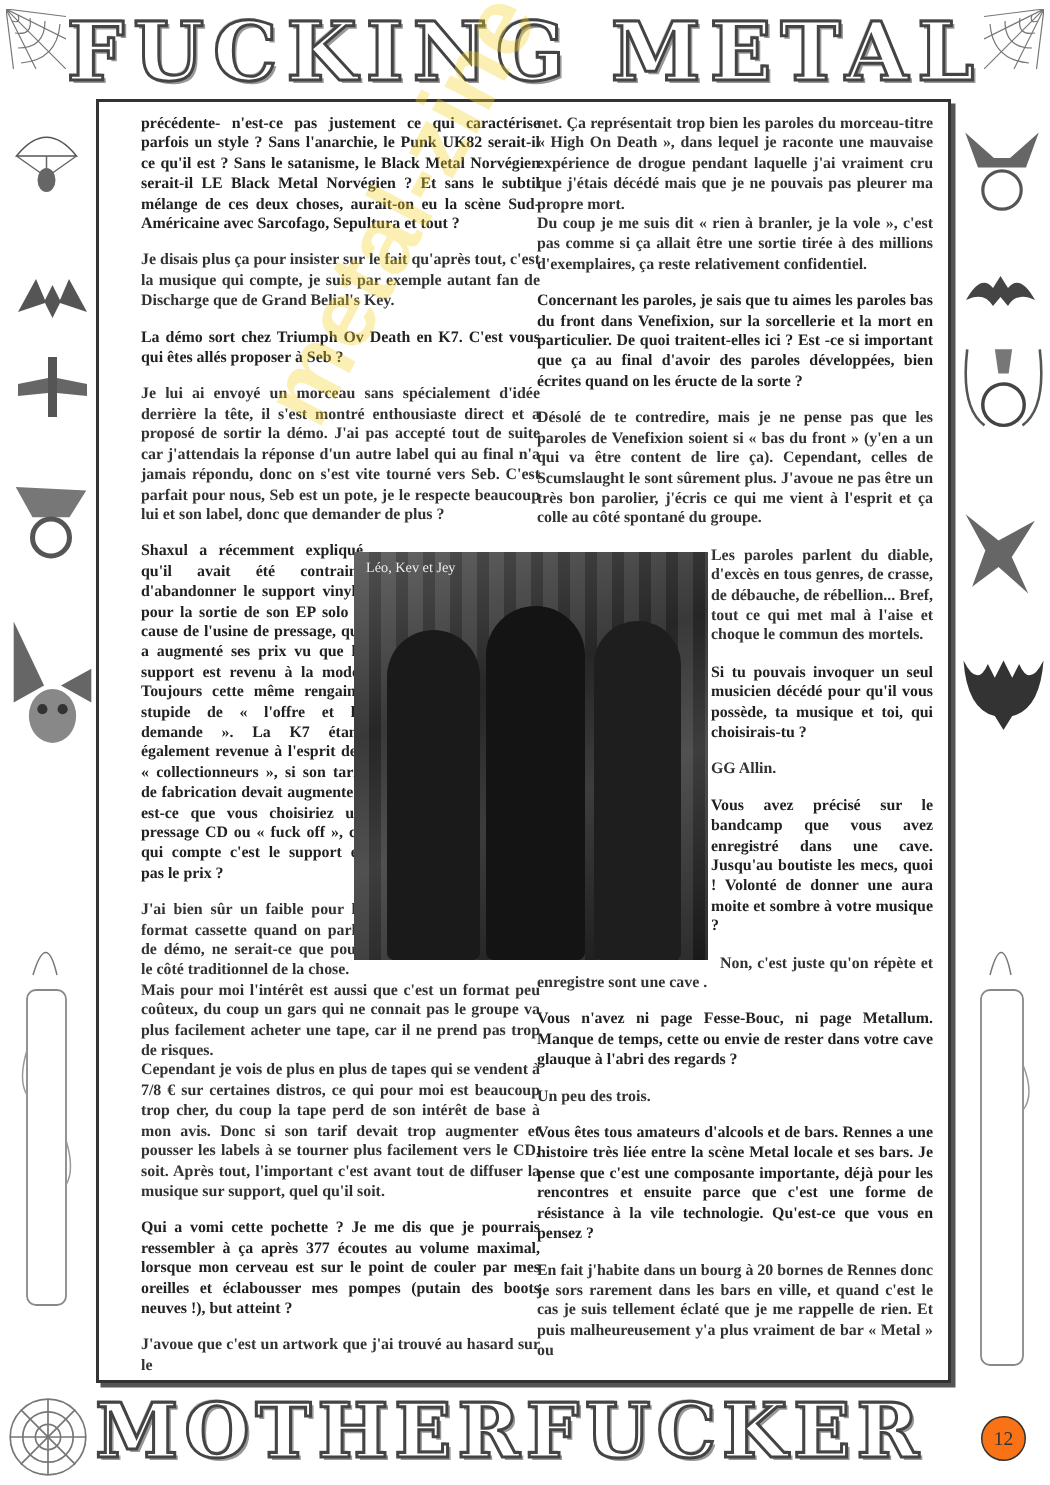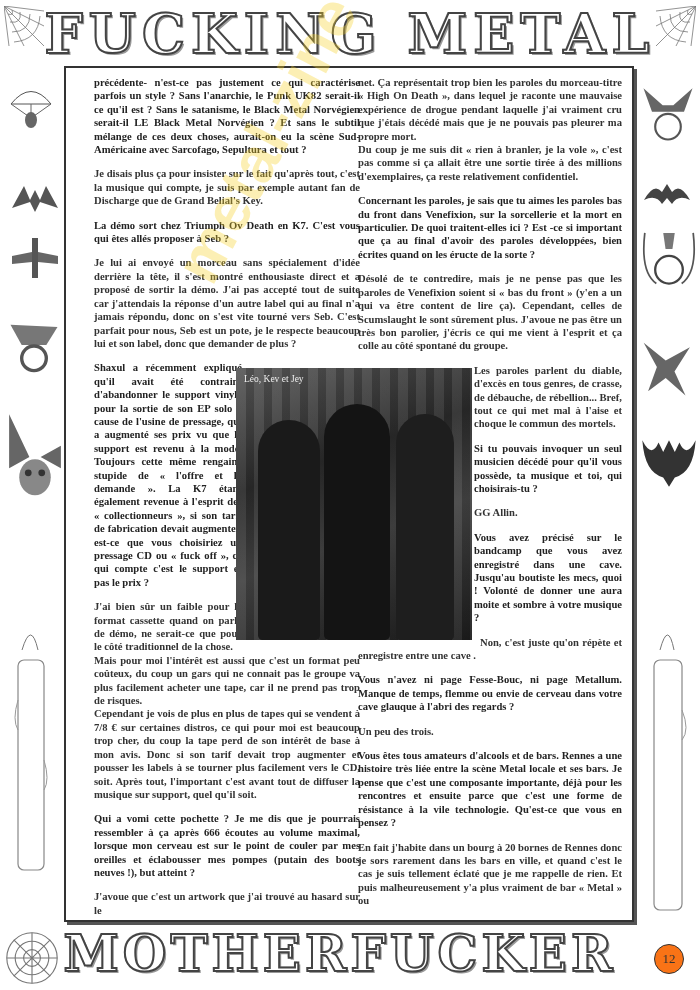--- a/index.html
+++ b/index.html
@@ -144,37 +144,37 @@
     <p class="a">Je disais plus ça pour insister sur le fait qu'après tout, c'est la musique qui compte, je suis par exemple autant fan de Discharge que de Grand Belial's Key.</p>
     <p class="q">La démo sort chez Triumph Ov Death en K7. C'est vous qui êtes allés proposer à Seb ?</p>
     <p class="a">Je lui ai envoyé un morceau sans spécialement d'idée derrière la tête, il s'est montré enthousiaste direct et a proposé de sortir la démo. J'ai pas accepté tout de suite car j'attendais la réponse d'un autre label qui au final n'a jamais répondu, donc on s'est vite tourné vers Seb. C'est parfait pour nous, Seb est un pote, je le respecte beaucoup lui et son label, donc que demander de plus ?</p>
     <div class="wrap-left">
       <p class="q">Shaxul a récemment expliqué qu'il avait été contraint d'abandonner le support vinyle pour la sortie de son EP solo à cause de l'usine de pressage, qui a augmenté ses prix vu que le support est revenu à la mode. Toujours cette même rengaine stupide de « l'offre et la demande ». La K7 étant également revenue à l'esprit des « collectionneurs », si son tarif de fabrication devait augmenter, est-ce que vous choisiriez un pressage CD ou « fuck off », ce qui compte c'est le support et pas le prix ?</p>
       <p class="a tight">J'ai bien sûr un faible pour le format cassette quand on parle de démo, ne serait-ce que pour le côté traditionnel de la chose.</p>
     </div>
     <div style="clear:both"></div>
     <p class="a tight">Mais pour moi l'intérêt est aussi que c'est un format peu coûteux, du coup un gars qui ne connait pas le groupe va plus facilement acheter une tape, car il ne prend pas trop de risques.</p>
     <p class="a">Cependant je vois de plus en plus de tapes qui se vendent à 7/8 € sur certaines distros, ce qui pour moi est beaucoup trop cher, du coup la tape perd de son intérêt de base à mon avis. Donc si son tarif devait trop augmenter et pousser les labels à se tourner plus facilement vers le CD, soit. Après tout, l'important c'est avant tout de diffuser la musique sur support, quel qu'il soit.</p>
-    <p class="q">Qui a vomi cette pochette ? Je me dis que je pourrais ressembler à ça après 666 écoutes au volume maximal, lorsque mon cerveau est sur le point de couler par mes oreilles et éclabousser mes pompes (putain des boots neuves !), but atteint ?</p>
+    <p class="q">Qui a vomi cette pochette ? Je me dis que je pourrais ressembler à ça après 377 écoutes au volume maximal, lorsque mon cerveau est sur le point de couler par mes oreilles et éclabousser mes pompes (putain des boots neuves !), but atteint ?</p>
     <p class="a">J'avoue que c'est un artwork que j'ai trouvé au hasard sur le</p>
   </div>
 
   <div class="col right">
     <p class="a tight">net. Ça représentait trop bien les paroles du morceau-titre « High On Death », dans lequel je raconte une mauvaise expérience de drogue pendant laquelle j'ai vraiment cru que j'étais décédé mais que je ne pouvais pas pleurer ma propre mort.</p>
     <p class="a">Du coup je me suis dit « rien à branler, je la vole », c'est pas comme si ça allait être une sortie tirée à des millions d'exemplaires, ça reste relativement confidentiel.</p>
     <p class="q">Concernant les paroles, je sais que tu aimes les paroles bas du front dans Venefixion, sur la sorcellerie et la mort en particulier. De quoi traitent-elles ici ? Est -ce si important que ça au final d'avoir des paroles développées, bien écrites quand on les éructe de la sorte ?</p>
     <p class="a">Désolé de te contredire, mais je ne pense pas que les paroles de Venefixion soient si « bas du front » (y'en a un qui va être content de lire ça). Cependant, celles de Scumslaught le sont sûrement plus. J'avoue ne pas être un très bon parolier, j'écris ce qui me vient à l'esprit et ça colle au côté spontané du groupe.</p>
     <div style="margin-left:116px;">
       <p class="a">Les paroles parlent du diable, d'excès en tous genres, de crasse, de débauche, de rébellion... Bref, tout ce qui met mal à l'aise et choque le commun des mortels.</p>
       <p class="q">Si tu pouvais invoquer un seul musicien décédé pour qu'il vous possède, ta musique et toi, qui choisirais-tu ?</p>
       <p class="a">GG Allin.</p>
       <p class="q">Vous avez précisé sur le bandcamp que vous avez enregistré dans une cave. Jusqu'au boutiste les mecs, quoi ! Volonté de donner une aura moite et sombre à votre musique ?</p>
     </div>
-    <p class="a" style="text-indent:122px;">Non, c'est juste qu'on répète et enregistre entre une cave .</p>
-    <p class="q">Vous n'avez ni page Fesse-Bouc, ni page Metallum. Manque de temps, flemme ou envie de cerveau dans votre cave glauque à l'abri des regards ?</p>
+    <p class="a" style="text-indent:122px;">Non, c'est juste qu'on répète et enregistre sont une cave .</p>
+    <p class="q">Vous n'avez ni page Fesse-Bouc, ni page Metallum. Manque de temps, cette ou envie de rester dans votre cave glauque à l'abri des regards ?</p>
     <p class="a">Un peu des trois.</p>
     <p class="q">Vous êtes tous amateurs d'alcools et de bars. Rennes a une histoire très liée entre la scène Metal locale et ses bars. Je pense que c'est une composante importante, déjà pour les rencontres et ensuite parce que c'est une forme de résistance à la vile technologie. Qu'est-ce que vous en pensez ?</p>
     <p class="a">En fait j'habite dans un bourg à 20 bornes de Rennes donc je sors rarement dans les bars en ville, et quand c'est le cas je suis tellement éclaté que je me rappelle de rien. Et puis malheureusement y'a plus vraiment de bar « Metal » ou</p>
   </div>
 
   <div class="photo">
     <div class="fence"></div>
     <div class="person" style="left:22px;width:62px;height:220px;background:#1a1a1a;"></div>
     <div class="person" style="left:88px;width:66px;height:236px;background:#141414;"></div>
     <div class="person" style="left:160px;width:58px;height:226px;background:#1e1e1e;"></div>

